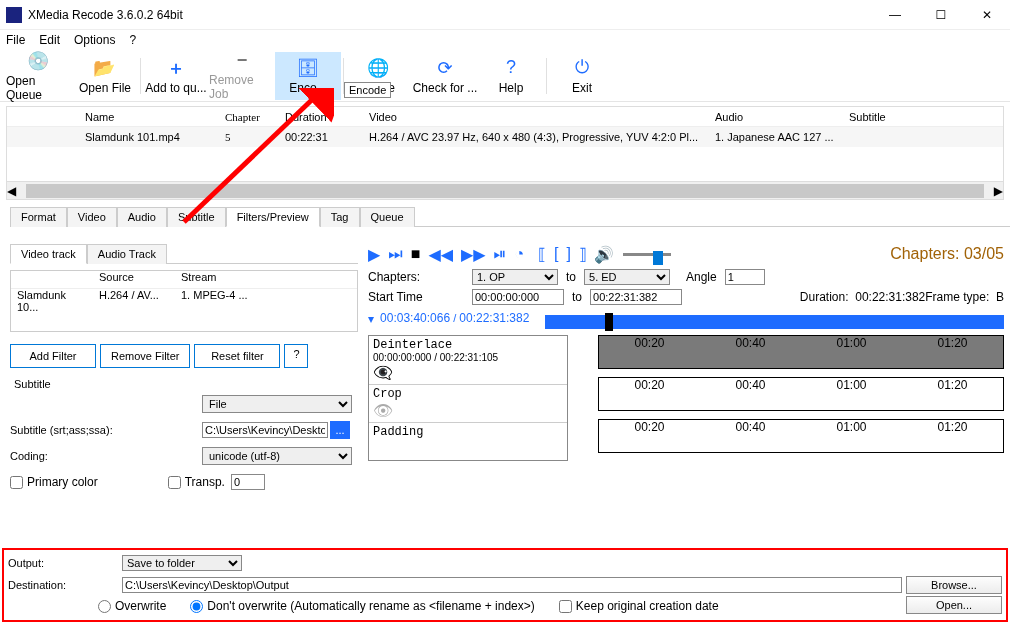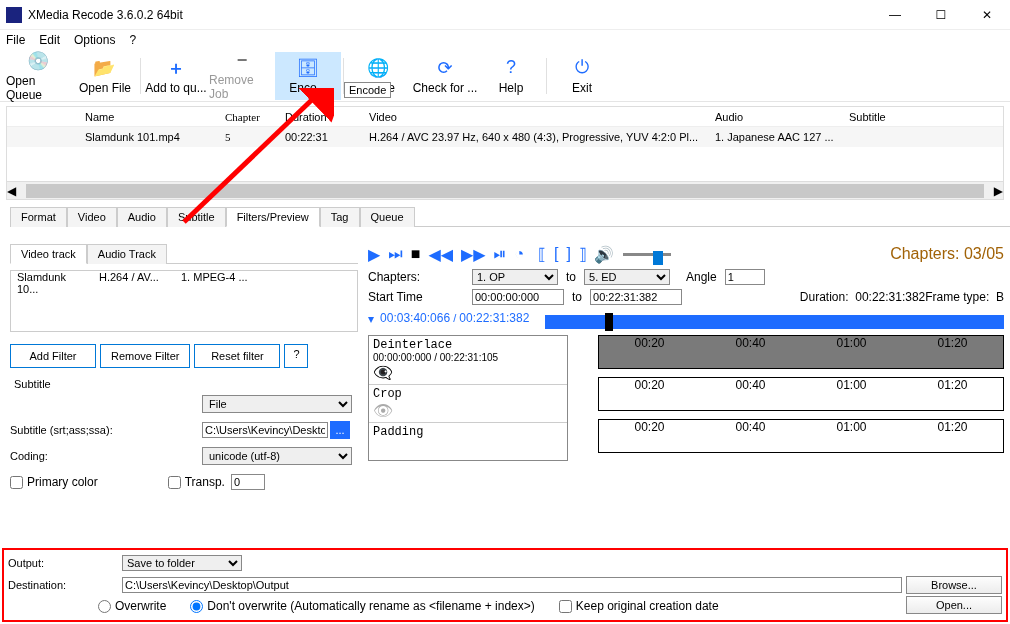--- a/index.html
+++ b/index.html
@@ -224,20 +224,25 @@
 </div>
 
 <div class="main">
 
   <div class="leftcol">
     <div class="tabs2">
       <div class="tab active">Video track</div>
       <div class="tab">Audio Track</div>
     </div>
     <div class="tracktable">
+      <div class="tt-head">
+        <div class="tt-c0"></div>
+        <div class="tt-c1">Source</div>
+        <div class="tt-c2">Stream</div>
+      </div>
       <div class="tt-row">
         <div class="tt-c0">Slamdunk 10...</div>
         <div class="tt-c1">H.264 / AV...</div>
         <div class="tt-c2">1. MPEG-4 ...</div>
       </div>
     </div>
     <div class="filter-btns">
       <div class="btn">Add Filter</div>
       <div class="btn">Remove Filter</div>
       <div class="btn">Reset filter</div>

